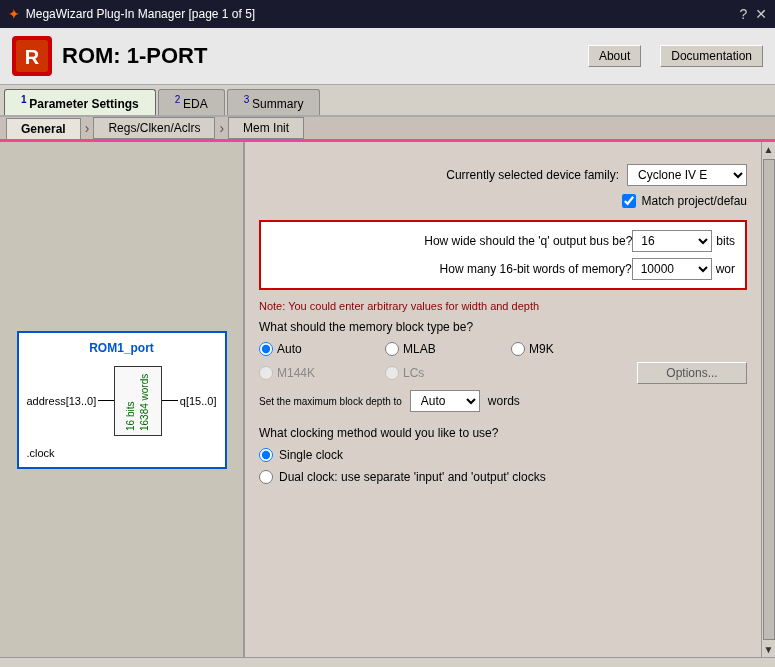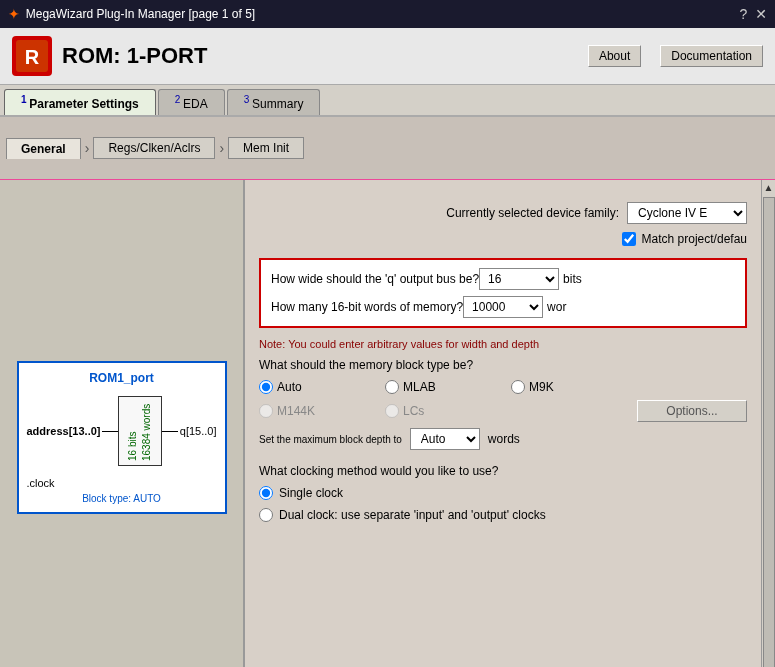--- a/index.html
+++ b/index.html
@@ -83,23 +83,23 @@
       background: #e8f0e0;
       border-color: #666;
       font-weight: bold;
     }
 
     
     .sub-tabs {
       background: #c8c0b8;
       display: flex;
       align-items: center;
-      padding: 20px 6px;
+      padding: 0 6px;
       gap: 0;
-      border-bottom: 1px solid #ec4899;
+      border-bottom: 3px solid #ec4899;
     }
     .sub-tab {
       background: #d4d0c8;
       border: 1px solid #888;
       padding: 3px 14px;
       font-size: 12px;
       cursor: pointer;
     }
     .sub-tab.active {
       background: #e8e4dc;
@@ -227,21 +227,21 @@
     
     .config-section {
       border: 2px solid #cc0000;
       background: #fff;
       padding: 8px 10px;
       margin-bottom: 10px;
     }
     .config-row {
       display: flex;
       align-items: center;
-      justify-content: flex-start;
+      justify-content: flex-end;
       margin-bottom: 6px;
     }
     .config-row:last-child { margin-bottom: 0; }
     .config-question { font-size: 12px; color: #000; }
     .config-right { display: flex; align-items: center; gap: 4px; }
     .config-select {
       background: #fff;
       border: 1px solid #888;
       padding: 2px 4px;
       font-size: 12px;
@@ -377,21 +377,21 @@
 
 <div class="main-content">
 
   <div class="left-panel">
     <div class="diagram-box">
       <div class="diagram-title">ROM1_port</div>
       <div class="diagram-inner">
 
         <div class="diagram-left-pins">
           <div class="pin-line">
-            <span style="font-size:11px;font-weight:bold;">address[13..0]</span>
+            <span style="font-size:11px;">address[13..0]</span>
             <span class="pin-wire"></span>
           </div>
         </div>
 
         <div class="diagram-center">
           <div style="display:flex;gap:2px;height:100%;align-items:stretch;justify-content:center;padding:4px 2px;">
             <div class="diagram-rotated-text">16 bits</div>
             <div class="diagram-rotated-text">16384 words</div>
           </div>
         </div>
@@ -399,21 +399,20 @@
         <div class="diagram-right-pins">
           <div class="pin-line">
             <span class="pin-wire"></span>
             <span style="font-size:11px;">q[15..0]</span>
           </div>
         </div>
       </div>
       <div class="clock-pin">
         <span style="font-size:11px;">.clock</span>
       </div>
-      <div class="diagram-block-type">Block type: AUTO</div>
     </div>
   </div>
 
   <div class="right-panel">
 
     <div class="device-row">
       <span class="device-label">Currently selected device family:</span>
       <select class="device-select">
         <option>Cyclone IV E</option>
       </select>

